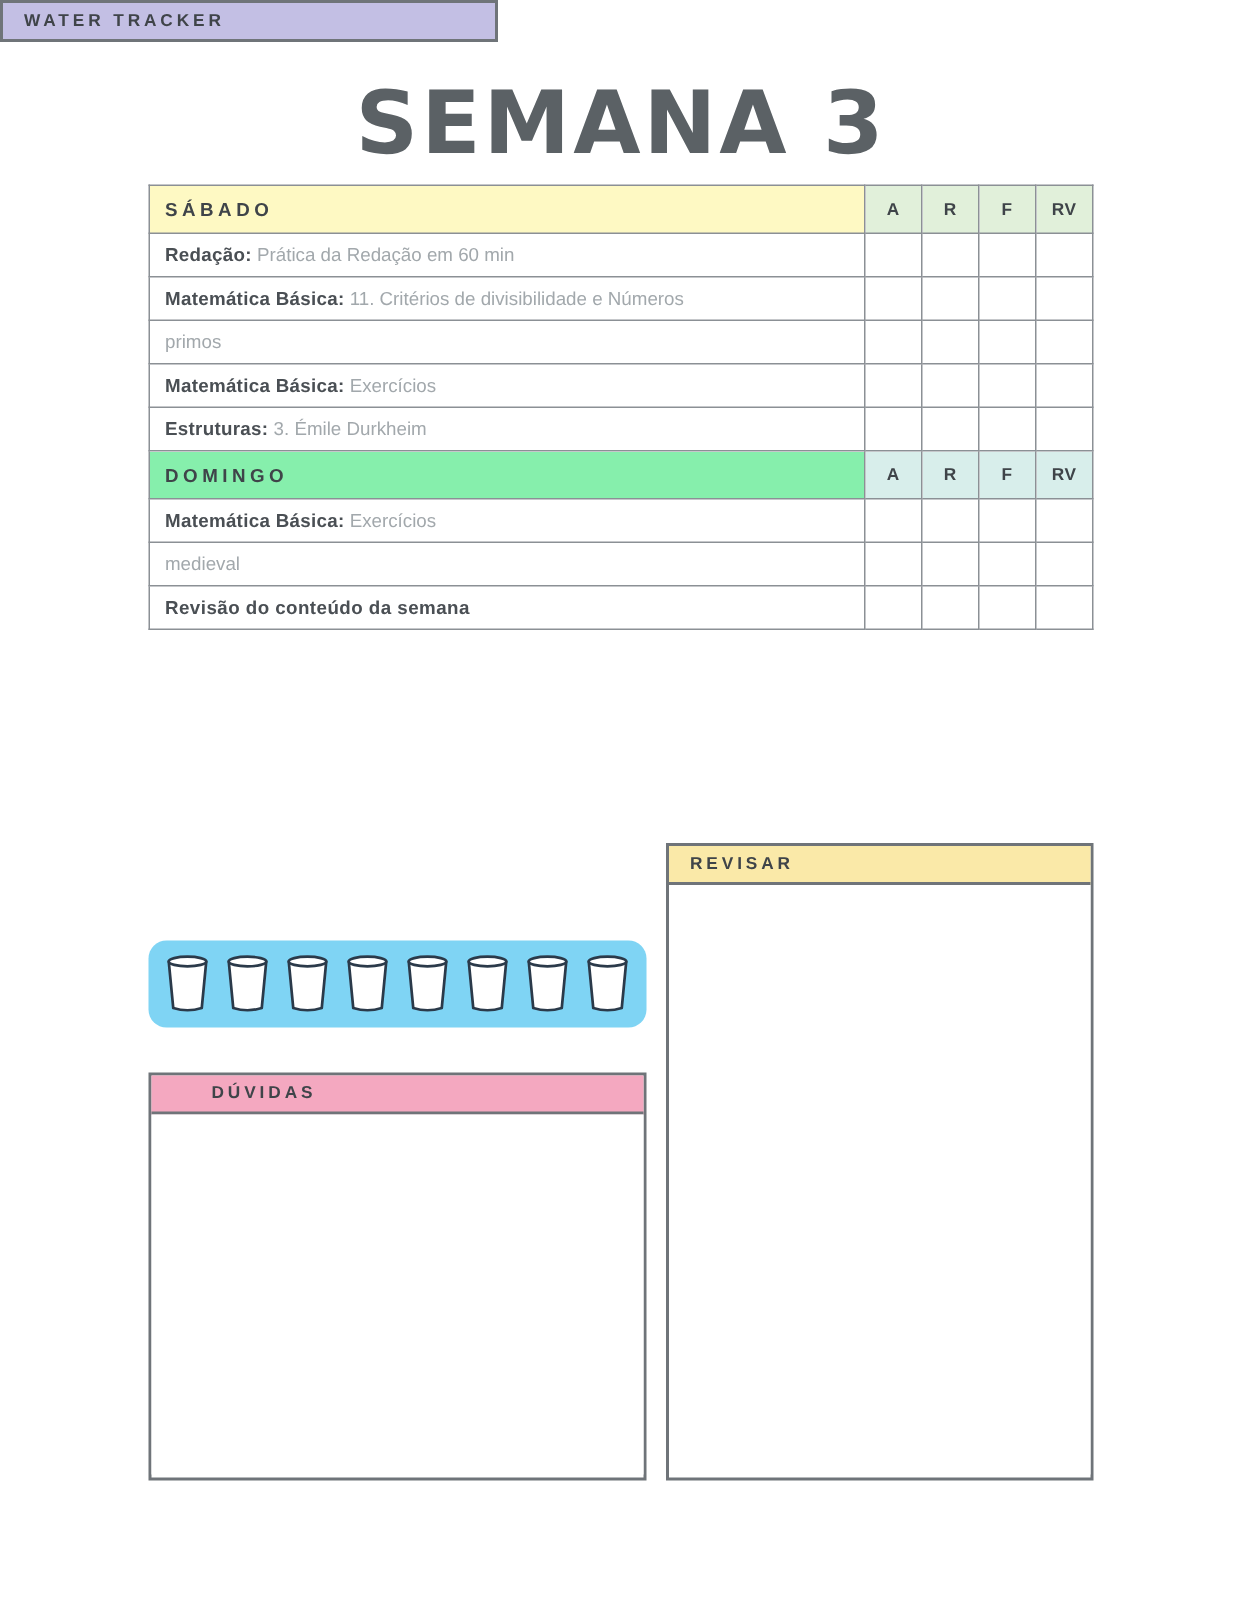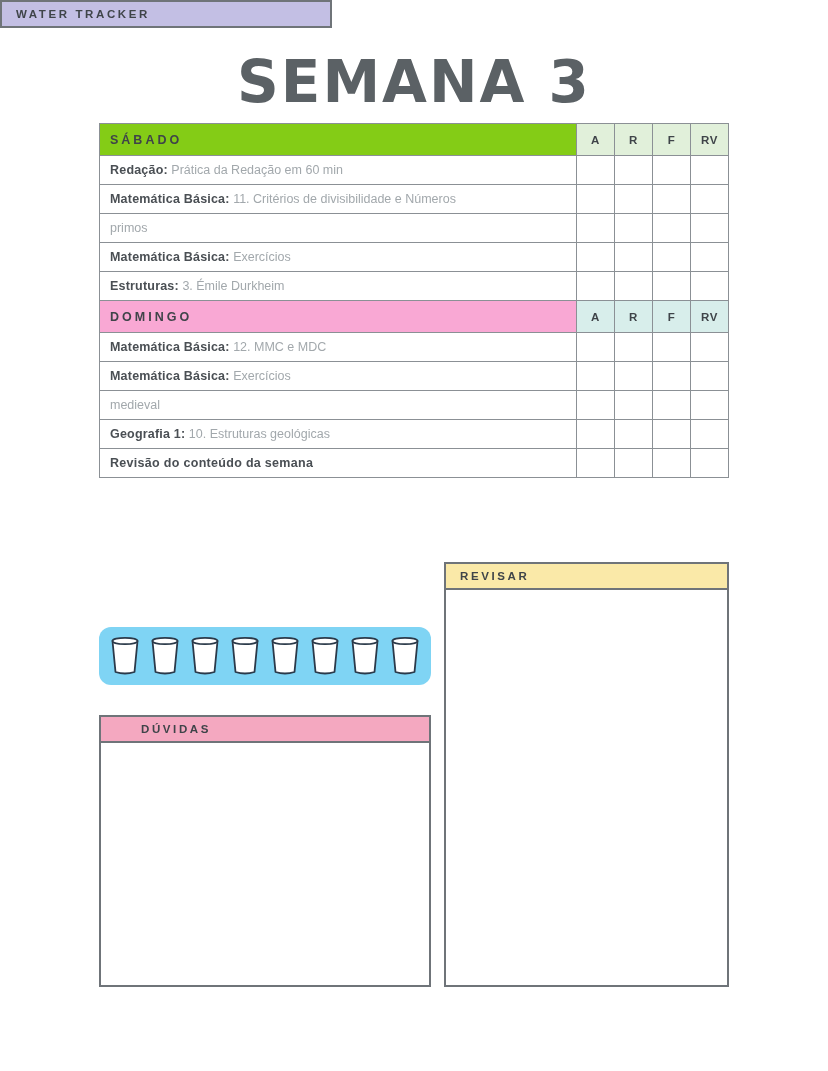--- a/index.html
+++ b/index.html
@@ -138,21 +138,21 @@
   .panel-body { width: 100%; background: #fff; }
 </style>
 </head>
 <body>
 
 <div class="page-title">SEMANA 3</div>
 
 <table class="schedule">
   <tbody id="schedule-body">
       <tr class="day-head sat-head">
-        <td class="daylabel" style="background: #84cc16;">SÁBADO</td>
+        <td class="daylabel" style="background: #fef9c3;">SÁBADO</td>
         <td class="mark" style="background: rgb(225, 240, 218);">A</td>
         <td class="mark" style="background: rgb(225, 240, 218);">R</td>
         <td class="mark" style="background: rgb(225, 240, 218);">F</td>
         <td class="mark" style="background: rgb(225, 240, 218);">RV</td>
       </tr>
       <tr>
         <td><span class="subject">Redação:</span> <span class="topic">Prática da Redação em 60 min</span></td>
         <td class="mark"></td>
         <td class="mark"></td>
         <td class="mark"></td>
@@ -180,49 +180,35 @@
         <td class="mark"></td>
       </tr>
       <tr>
         <td><span class="subject">Estruturas:</span> <span class="topic">3. Émile Durkheim</span></td>
         <td class="mark"></td>
         <td class="mark"></td>
         <td class="mark"></td>
         <td class="mark"></td>
       </tr>
       <tr class="day-head sun-head">
-        <td class="daylabel" style="background: #f9a8d4;">DOMINGO</td>
+        <td class="daylabel" style="background: #86efac;">DOMINGO</td>
         <td class="mark" style="background: rgb(216, 238, 235);">A</td>
         <td class="mark" style="background: rgb(216, 238, 235);">R</td>
         <td class="mark" style="background: rgb(216, 238, 235);">F</td>
         <td class="mark" style="background: rgb(216, 238, 235);">RV</td>
       </tr>
       <tr>
-        <td><span class="subject">Matemática Básica:</span> <span class="topic">12. MMC e MDC</span></td>
-        <td class="mark"></td>
-        <td class="mark"></td>
-        <td class="mark"></td>
-        <td class="mark"></td>
-      </tr>
-      <tr>
         <td><span class="subject">Matemática Básica:</span> <span class="topic">Exercícios</span></td>
         <td class="mark"></td>
         <td class="mark"></td>
         <td class="mark"></td>
         <td class="mark"></td>
       </tr>
       <tr>
         <td><span class="cont">medieval</span></td>
-        <td class="mark"></td>
-        <td class="mark"></td>
-        <td class="mark"></td>
-        <td class="mark"></td>
-      </tr>
-      <tr>
-        <td><span class="subject">Geografia 1:</span> <span class="topic">10. Estruturas geológicas</span></td>
         <td class="mark"></td>
         <td class="mark"></td>
         <td class="mark"></td>
         <td class="mark"></td>
       </tr>
       <tr>
         <td><span class="full-bold">Revisão do conteúdo da semana</span></td>
         <td class="mark"></td>
         <td class="mark"></td>
         <td class="mark"></td>

